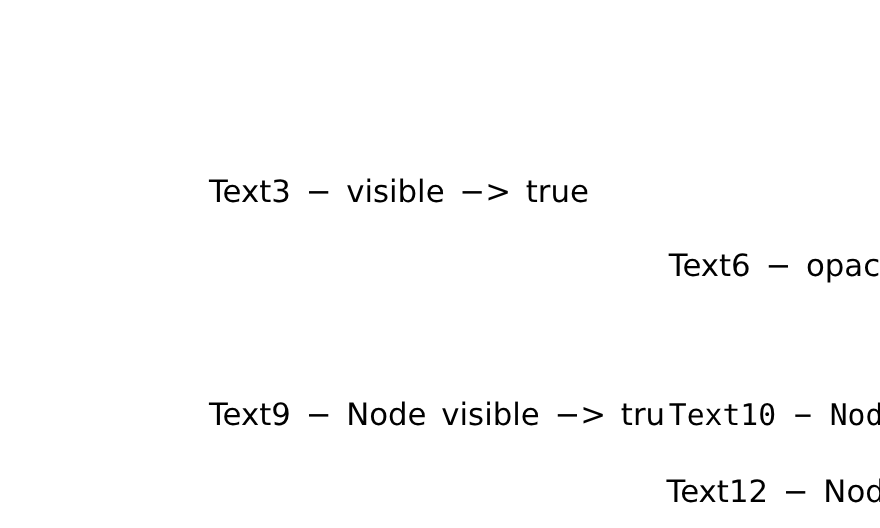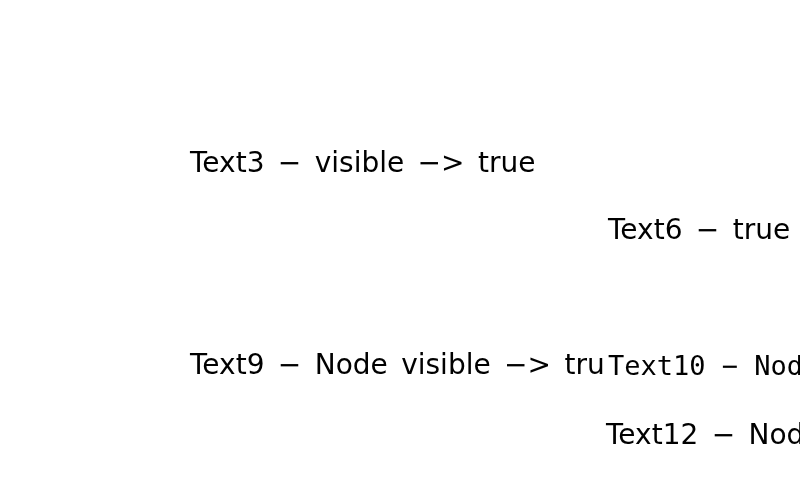--- a/index.html
+++ b/index.html
@@ -10,20 +10,21 @@
     width: 800px;
     height: 480px;
     position: relative;
     overflow: hidden;
     background: #ffffff;
   }
   .canvas {
     position: absolute;
     inset: 0;
     overflow: hidden;
+    margin-top: 12px;
   }
   .label {
     position: absolute;
     white-space: pre;
     line-height: 1;
     font-family: "DejaVu Sans", sans-serif;
     font-size: 28px;
     word-spacing: 4.5px;
     color: #000000;
     letter-spacing: 0;
@@ -44,21 +45,21 @@
   #lbl-text11 { left: 190px; top: 421px; }
   #lbl-text12 { left: 606px; top: 421px; }
 </style>
 </head>
 <body>
 
 <div class="canvas">
 
   <div id="lbl-text3" class="label">Text3 − visible −&gt; true</div>
 
-  <div id="lbl-text6" class="label">Text6 − true</div>
+  <div id="lbl-text6" class="label">Text6 − opac</div>
 
   <div id="lbl-text9" class="label">Text9 − Node visible −&gt; true</div>
 
   <div id="lbl-text10" class="label mono overlay">Text10 − Nod</div>
 
 
   <div id="lbl-text12" class="label overlay">Text12 − Nod</div>
 
 </div>
 

